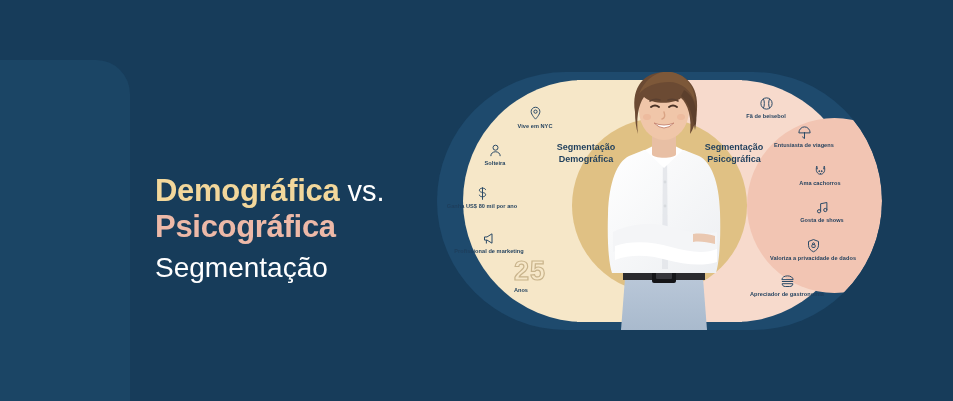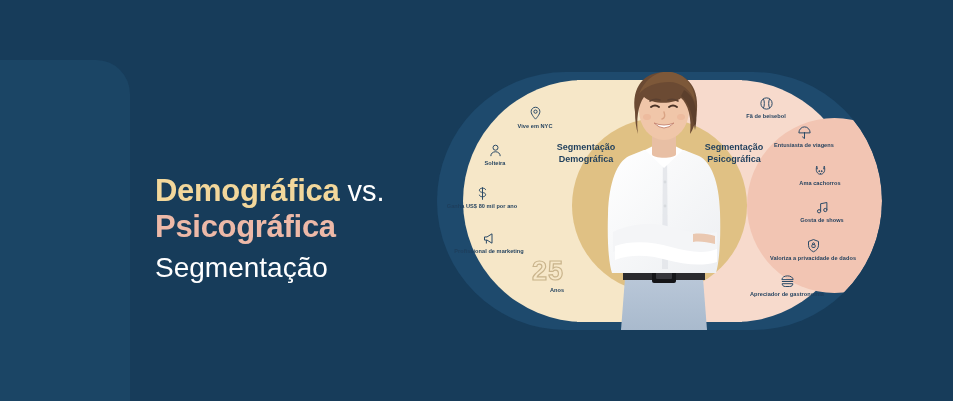--- a/index.html
+++ b/index.html
@@ -86,22 +86,22 @@
     color:#1E3E5C;
     font-size:5.6px; font-weight:bold;
     line-height:1.38;
     letter-spacing:.05px;
   }
   .node .ico{ display:block; margin:0 auto 2px; height:15px; }
   .node .ico svg{ display:block; margin:0 auto; }
 
   
   #node-age{
-    position:absolute; left:484px; top:258px;
-    width:80px; text-align:right; color:#1E3E5C;
+    position:absolute; left:514px; top:258px;
+    width:80px; text-align:left; color:#1E3E5C;
   }
   #age-number{
     font-size:27px; font-weight:bold;
     -webkit-text-stroke:1.2px #C9B48C;
     color:transparent;
     letter-spacing:1px;
     line-height:1;
   }
   #age-label{ font-size:5.6px; font-weight:bold; margin-top:2px; }
 

